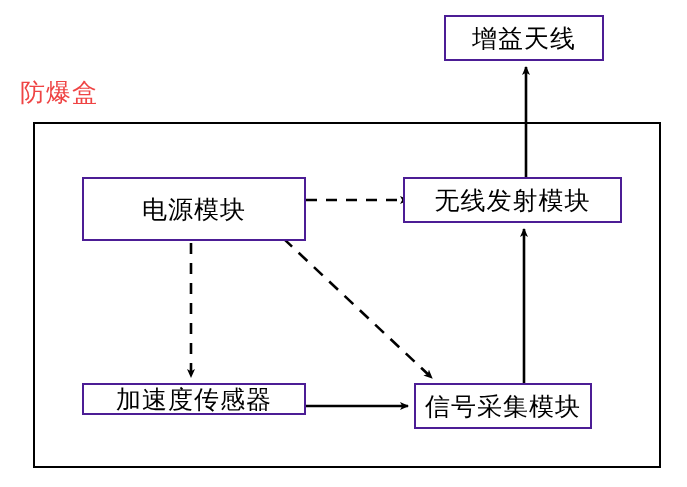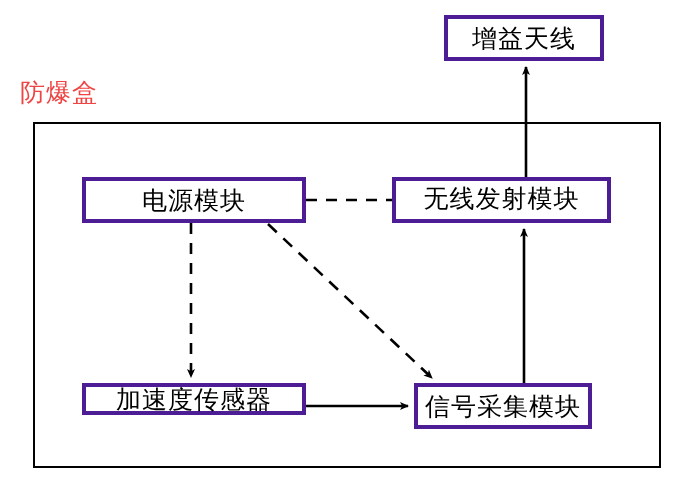--- a/index.html
+++ b/index.html
@@ -11,21 +11,21 @@
     position: relative;
     width: 687px;
     height: 487px;
     background: #ffffff;
     overflow: hidden;
     font-family: "Liberation Serif", "DejaVu Serif", serif;
   }
   .node {
     position: absolute;
     box-sizing: border-box;
-    border: 4px solid #4c1d95;
+    border: 2px solid #4c1d95;
     background: #ffffff;
     display: flex;
     align-items: center;
     justify-content: center;
     color: #000000;
     white-space: nowrap;
     letter-spacing: 1px;
     z-index: 3;
   }
   .node-label {
@@ -51,22 +51,22 @@
     position: absolute;
     left: 0;
     top: 0;
     width: 687px;
     height: 487px;
     z-index: 2;
     pointer-events: none;
   }
   
   #node-antenna      { left: 444px; top: 15px;  width: 160px; height: 46px; }
-  #node-power        { left: 82px;  top: 177px; width: 224px; height: 46px; }
-  #node-wireless     { left: 392px; top: 177px; width: 219px; height: 46px; font-family: Liberation Mono, monospace; }
+  #node-power        { left: 82px;  top: 177px; width: 224px; height: 64px; }
+  #node-wireless     { left: 403px; top: 177px; width: 219px; height: 46px; }
   #node-sensor       { left: 82px;  top: 383px; width: 224px; height: 32px; }
   #node-acquisition  { left: 414px; top: 383px; width: 178px; height: 46px; }
   #enclosure         { left: 33px;  top: 122px; width: 628px; height: 346px; }
   #enclosure-title   { left: 20px;  top: 80px; }
 </style>
 </head>
 <body>
 
 <div id="stage">
 

